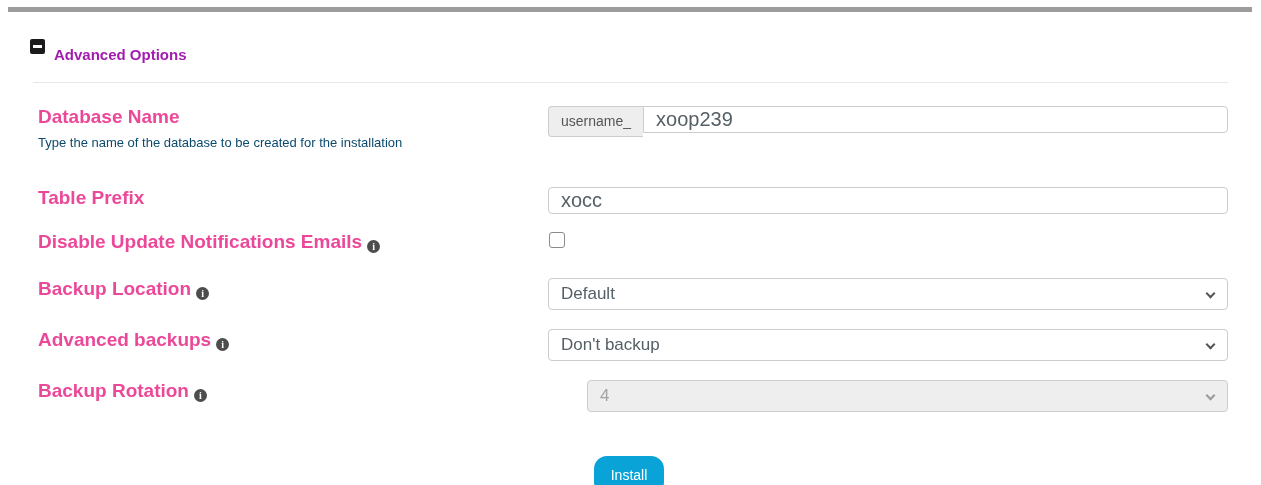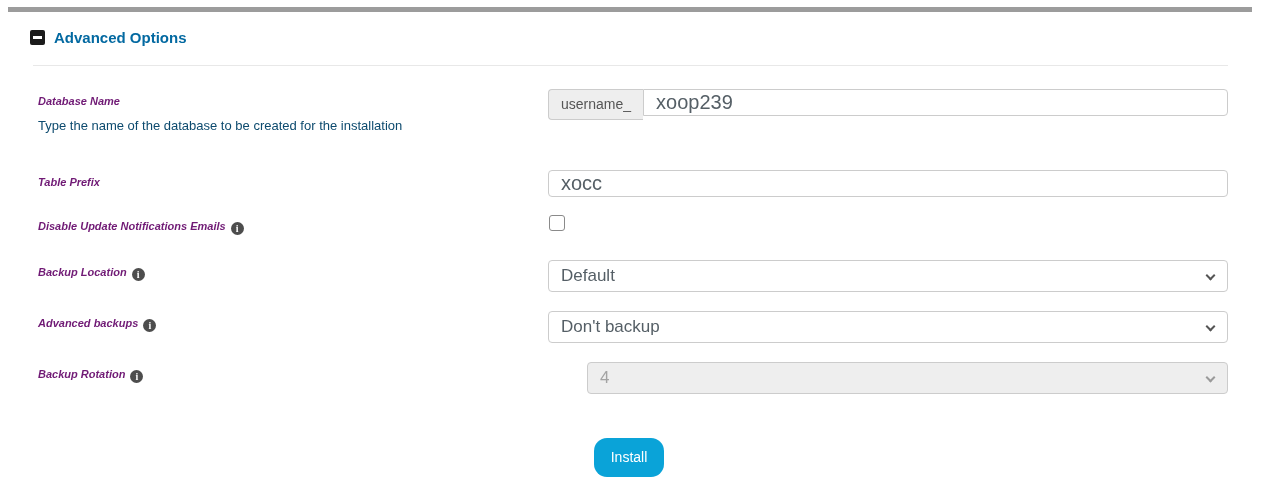--- a/index.html
+++ b/index.html
@@ -43,21 +43,22 @@
     position: absolute;
     left: 3px;
     right: 3px;
     top: 6px;
     height: 3px;
     background: #ffffff;
   }
   .panel-title {
     font-size: 15px;
     font-weight: 600;
-    color: #0369a1;
+    color: #a21caf;
+    margin-top: 17px;
   }
   .divider {
     border: none;
     border-top: 1px solid #e8e8e8;
     margin: 19px 0 0 3px;
   }
   
   .form { margin-top: 23px; }
   .form-row {
     display: flex;
@@ -66,26 +67,25 @@
   .label-col {
     width: 518px;
     flex: 0 0 auto;
     padding-left: 8px;
     padding-top: 2px;
   }
   .field-col {
     flex: 1 1 auto;
   }
   .field-label {
-    font-size: 11px;
+    font-size: 19px;
     font-weight: 700;
-    color: #701a75;
+    color: #ec4899;
     line-height: 17px;
     display: inline-block;
-    font-style: italic;
   }
   .field-desc {
     font-size: 13px;
     color: #0c4a6e;
     margin-top: 7px;
     line-height: 17px;
   }
   .info-icon {
     display: inline-block;
     width: 13px;

